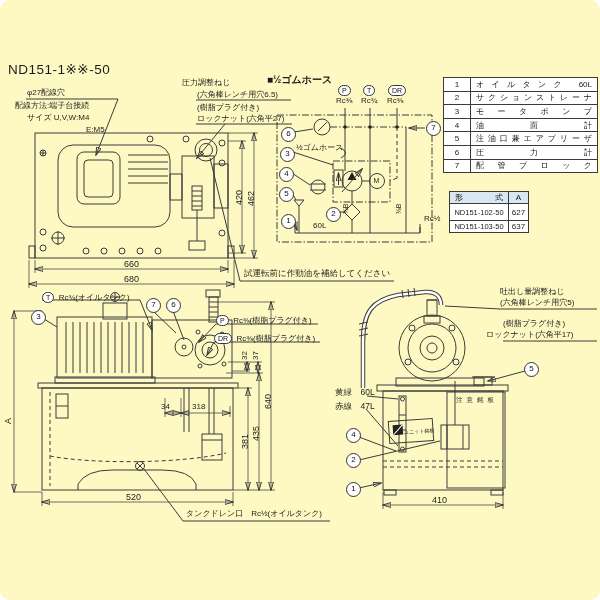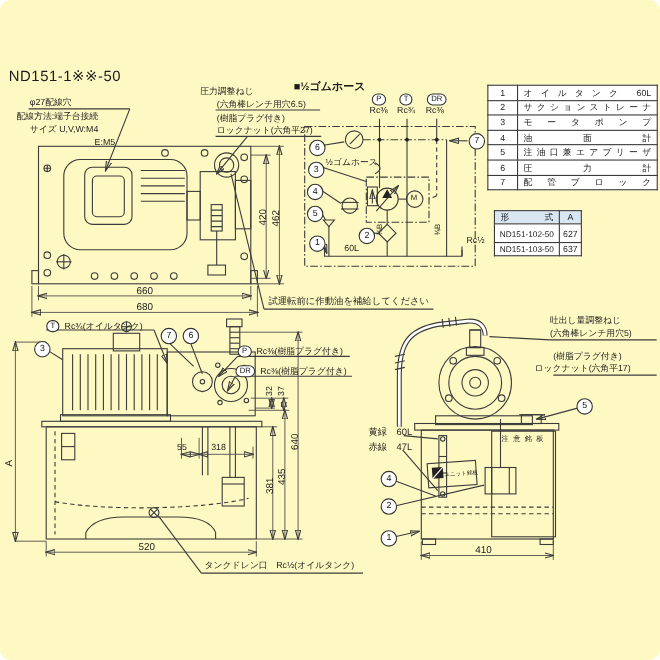--- a/index.html
+++ b/index.html
@@ -415,21 +415,21 @@
   </span>
   <span class="plabel" style="left:214px;top:329px">
     <span class="port">DR</span>
     <span class="txt">Rc⅜(樹脂プラグ付き)</span>
   </span>
 
   <span class="bal" style="left:31px;top:310px">3</span>
   <span class="bal" style="left:146px;top:298px">7</span>
   <span class="bal" style="left:166px;top:298px">6</span>
 
-  <span class="t f8" style="left:161px;top:402px">55</span>
+  <span class="t f8" style="left:161px;top:402px">34</span>
   <span class="t f8" style="left:192px;top:402px">318</span>
   <span class="t f8 rot" style="left:240px;top:360px">32</span>
   <span class="t f8 rot" style="left:251px;top:360px">37</span>
   <span class="t rot" style="left:240px;top:449px">381</span>
   <span class="t rot" style="left:251px;top:441px">435</span>
   <span class="t rot" style="left:263px;top:409px">640</span>
   <span class="t" style="left:126px;top:492px">520</span>
   <span class="t rot" style="left:3px;top:424px">A</span>
   <span class="t f8" style="left:186px;top:509px">タンクドレン口　Rc½(オイルタンク)</span>
 

